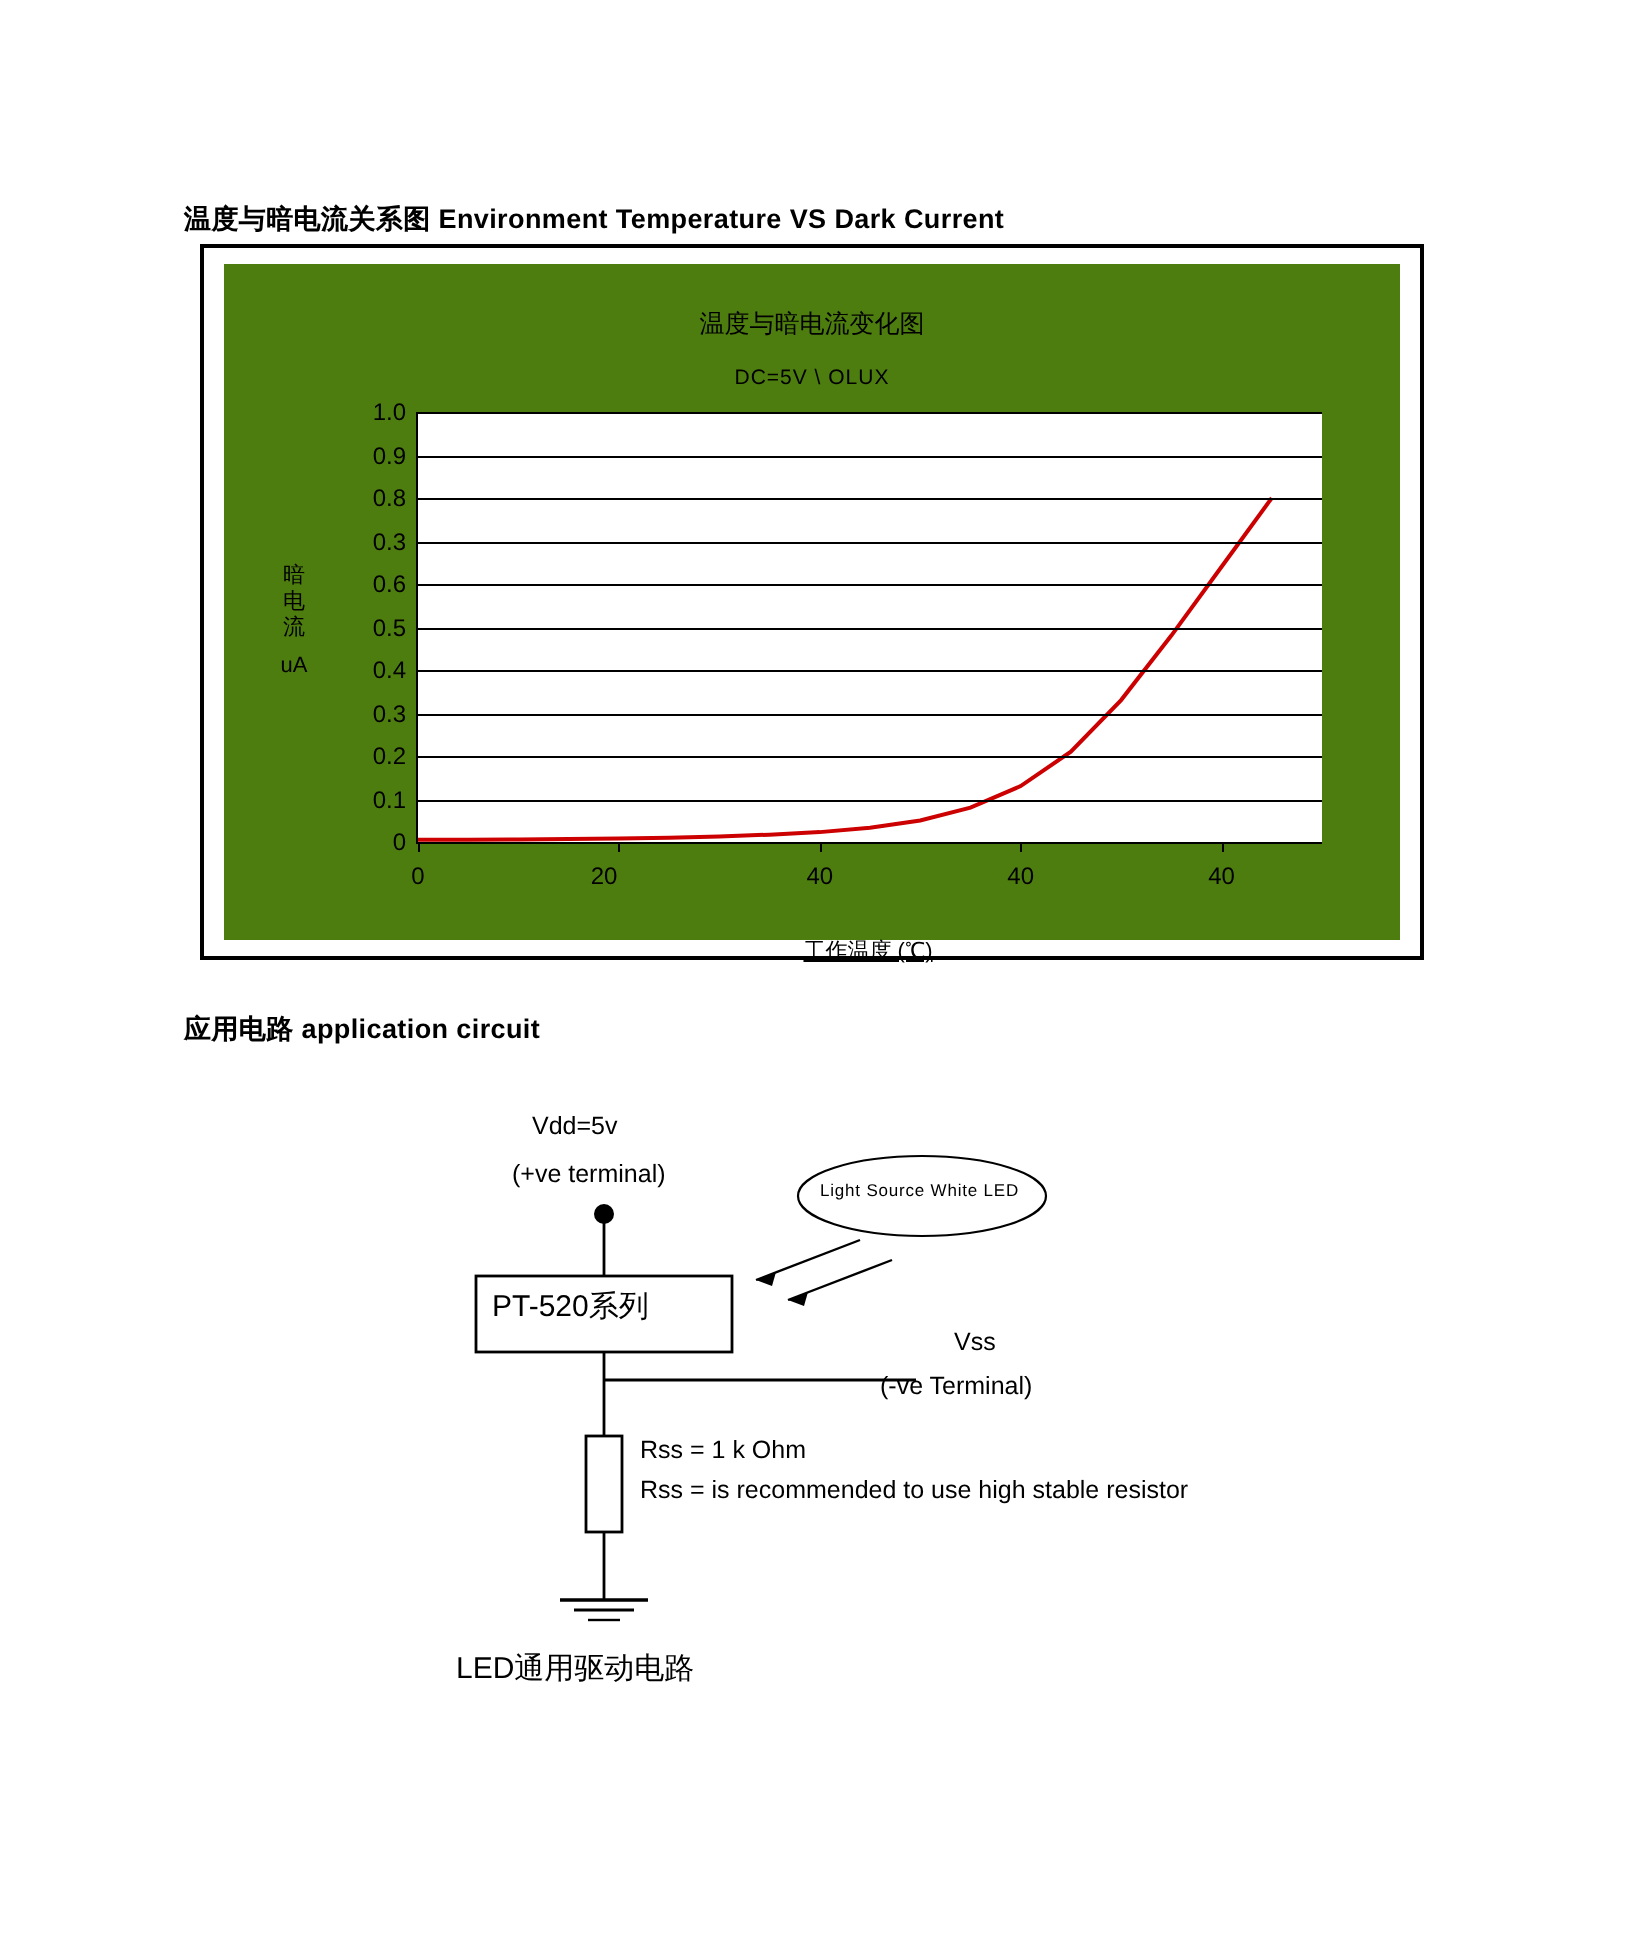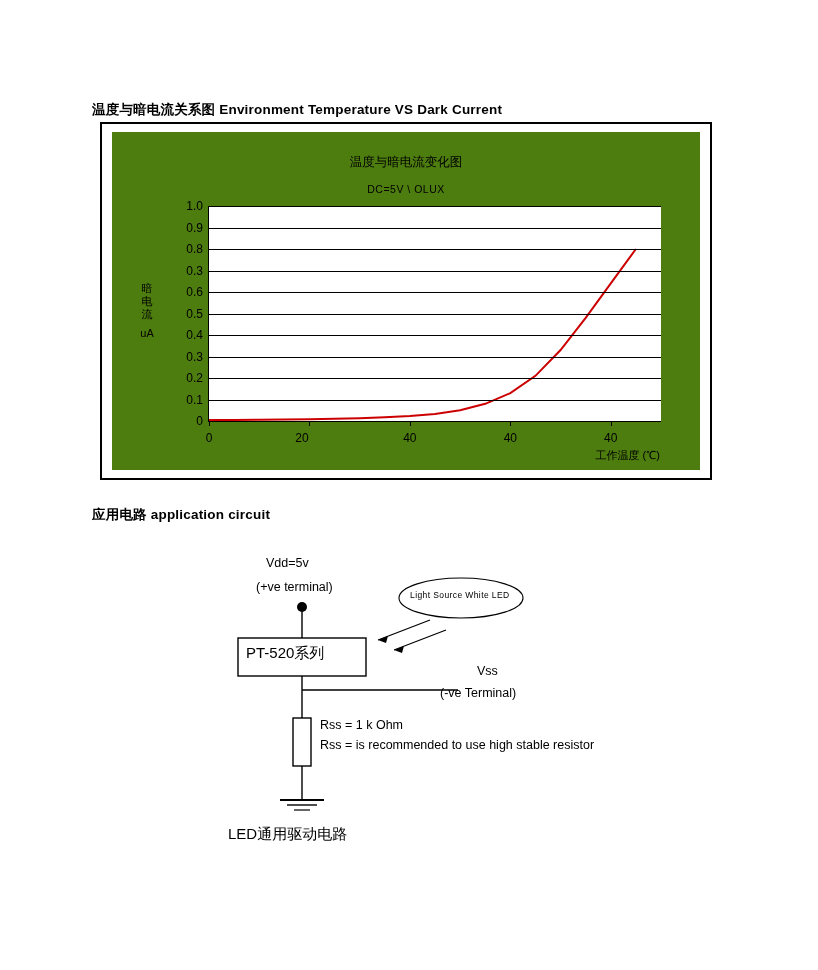--- a/index.html
+++ b/index.html
@@ -110,23 +110,24 @@
     top: 150px;
     width: 18px;
     font-size: 11px;
     line-height: 13px;
     text-align: center;
   }
   #x-axis-title {
     position: absolute;
     left: 96px;
     width: 452px;
-    top: 316px;
-    text-align: right;
+    top: 336px;
+    text-align: center;
     font-size: 11px;
+    text-decoration: underline;
   }
   #curve-svg {
     position: absolute;
     left: 0; top: 0;
     width: 100%; height: 100%;
     overflow: visible;
   }
 
   
   #circuit {

